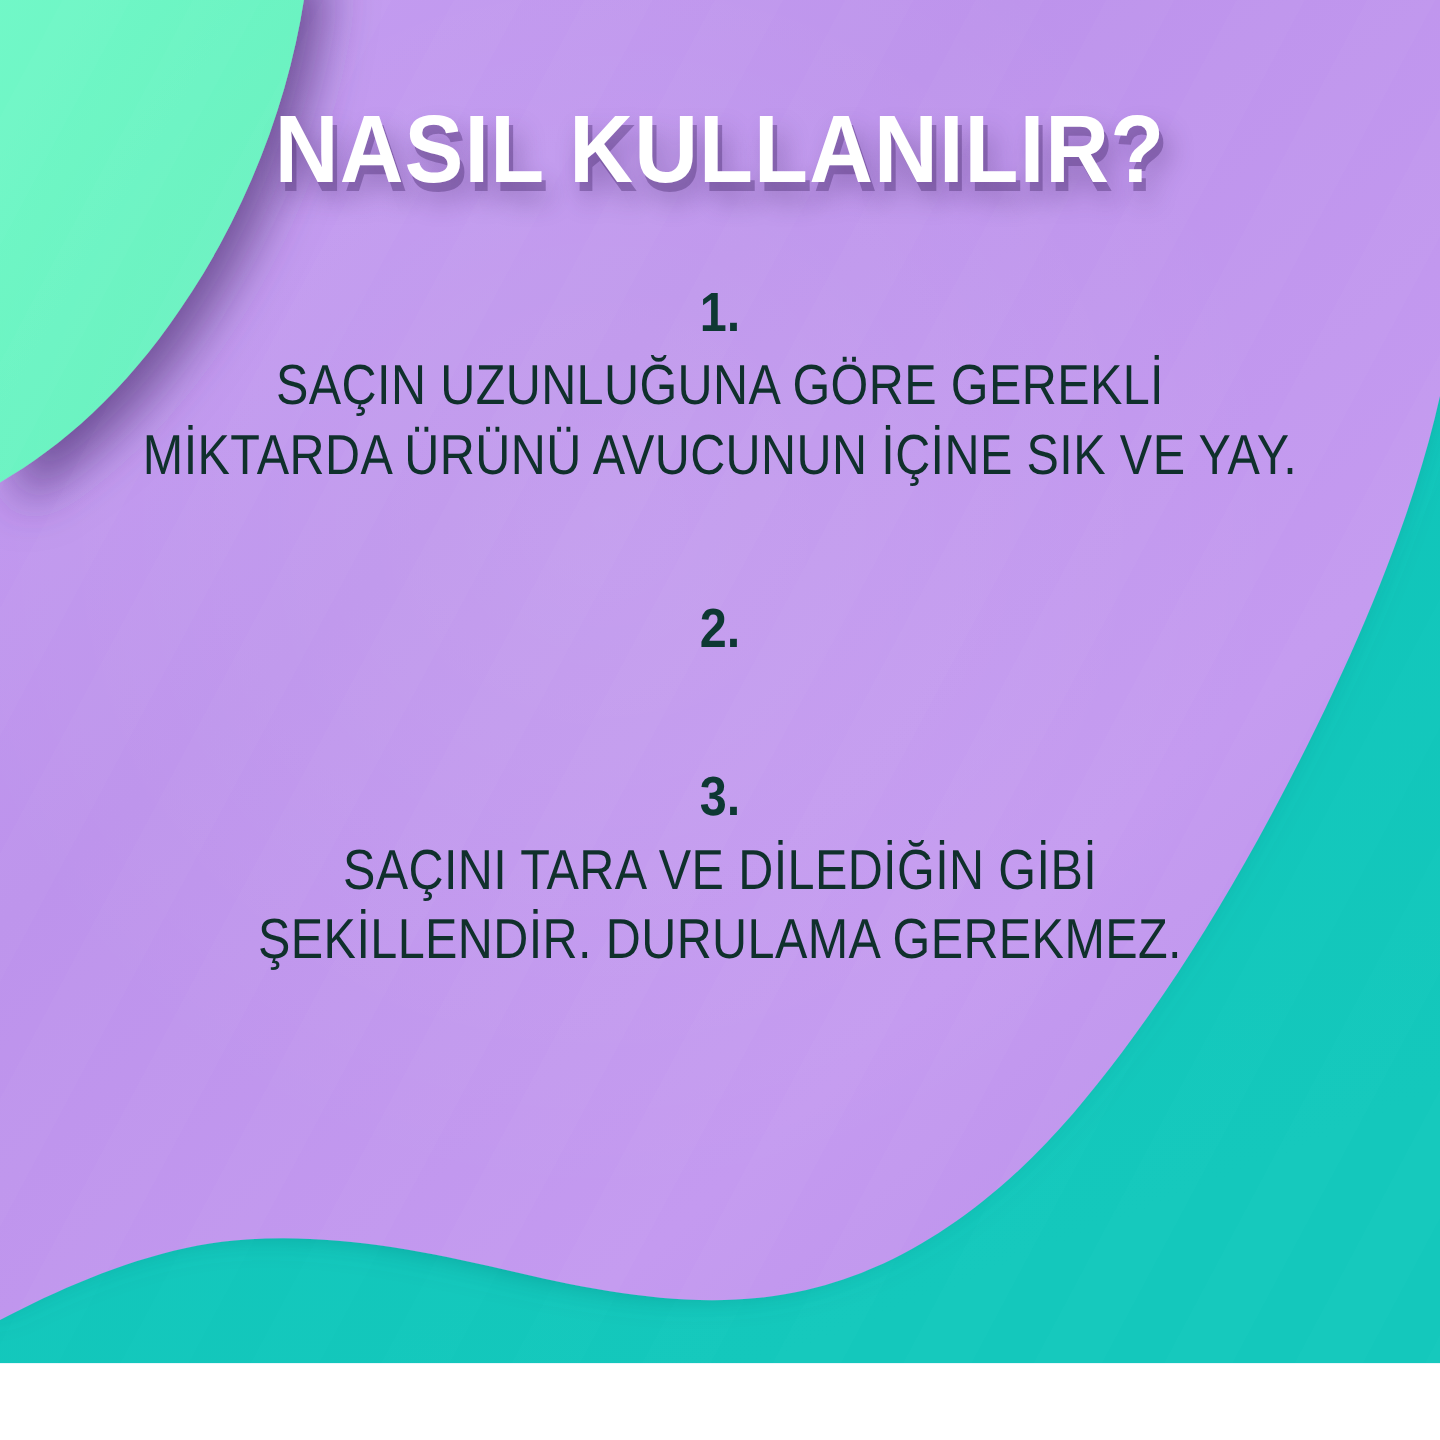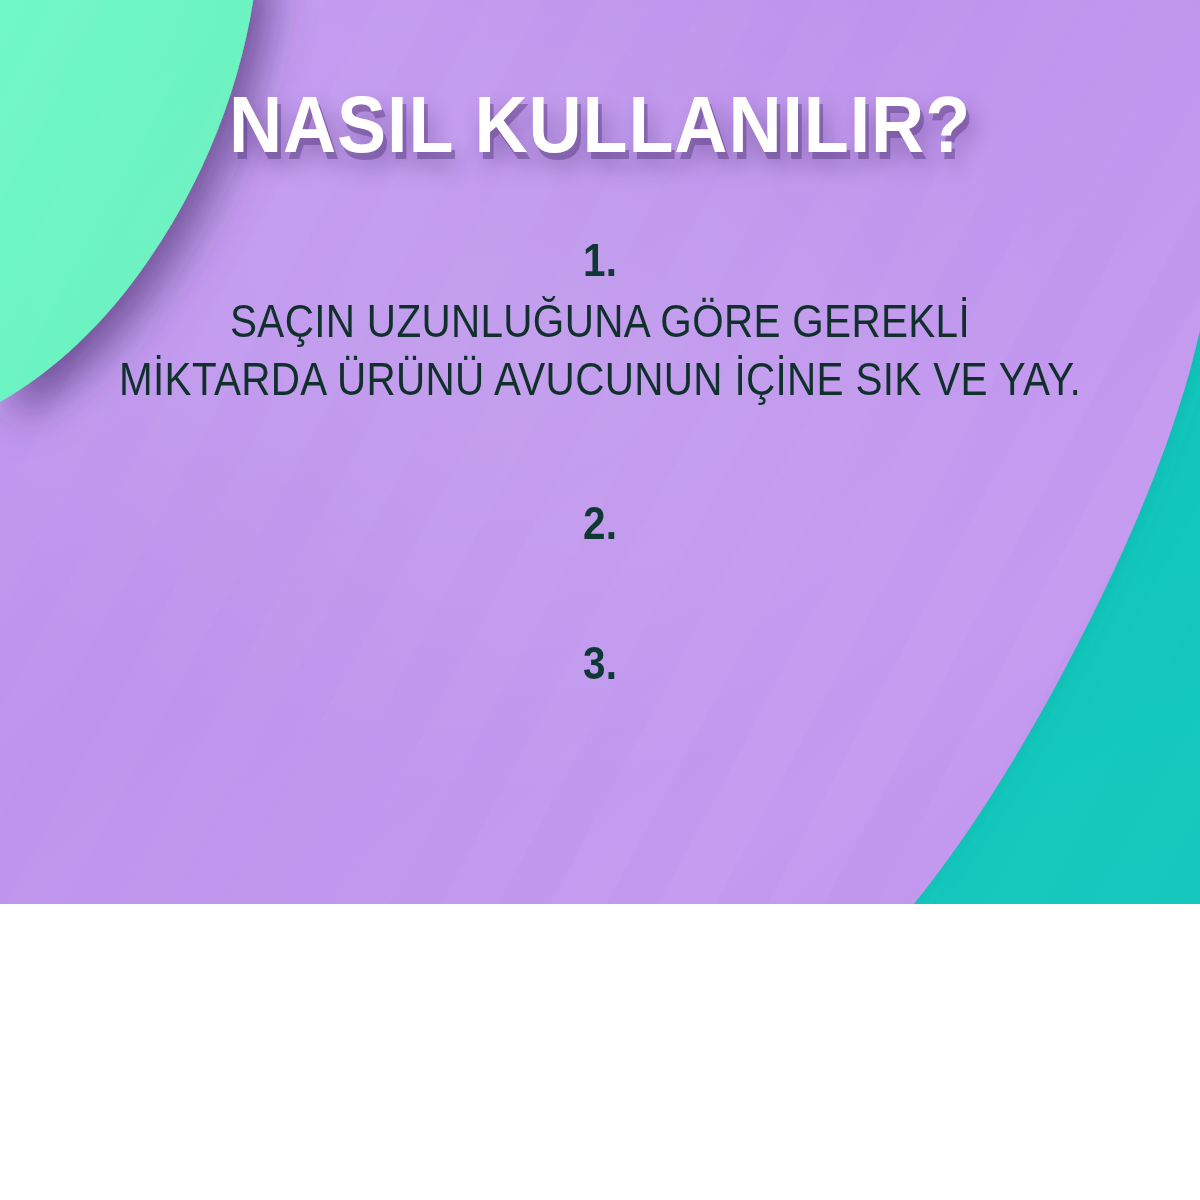--- a/index.html
+++ b/index.html
@@ -4,21 +4,21 @@
 <title>Nasil Kullanilir</title>
 <style>
   html, body {
     margin: 0;
     padding: 0;
     background: #ffffff;
   }
   #poster {
     position: relative;
     width: 1200px;
-    height: 904px;
+    height: 1136px;
     overflow: hidden;
     font-family: "Liberation Sans", "DejaVu Sans", sans-serif;
     background: #3b82f6;
   }
   
   .bg-svg {
     position: absolute;
     inset: 0;
     width: 1200px;
     height: 1200px;
@@ -180,17 +180,21 @@
       <div class="step-gap-1"></div>
 
       <div class="step">
         <div class="step-number">2.</div>
       </div>
 
       <div class="step-gap-2"></div>
 
       <div class="step">
         <div class="step-number">3.</div>
+        <div class="step-lines">
+          <div class="step-line">SAÇINI TARA VE DİLEDİĞİN GİBİ</div>
+          <div class="step-line">ŞEKİLLENDİR. DURULAMA GEREKMEZ.</div>
+        </div>
       </div>
 
     </div>
   </div>
 </div>
 
 </body></html>

